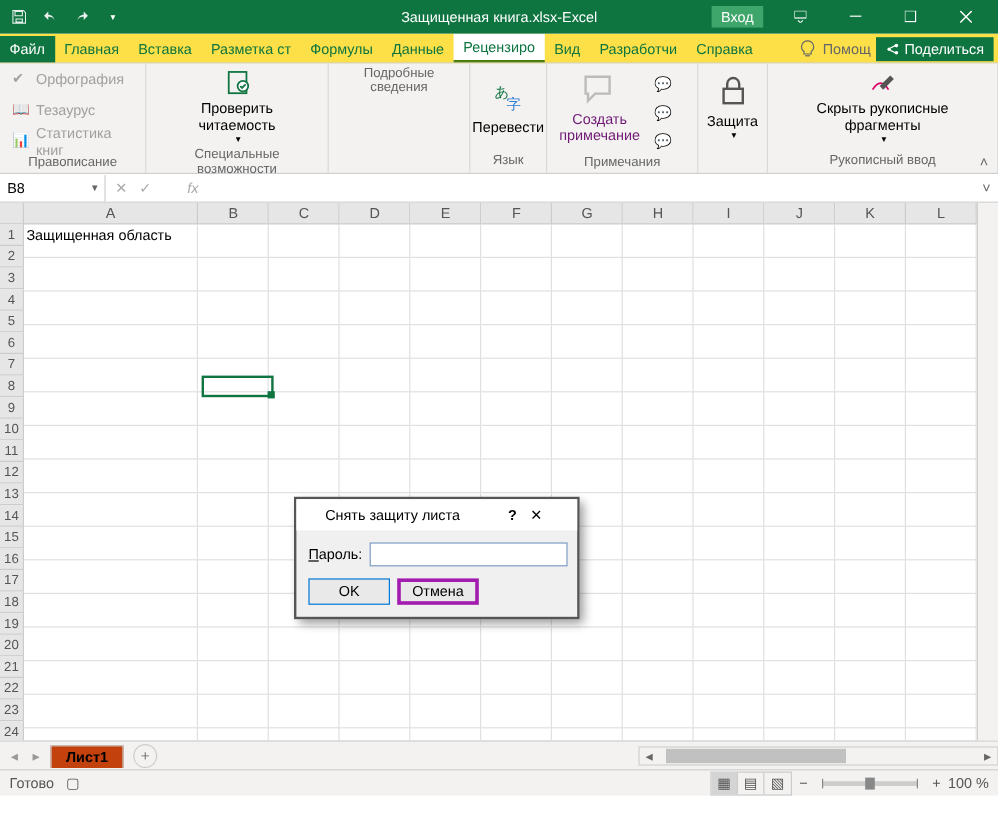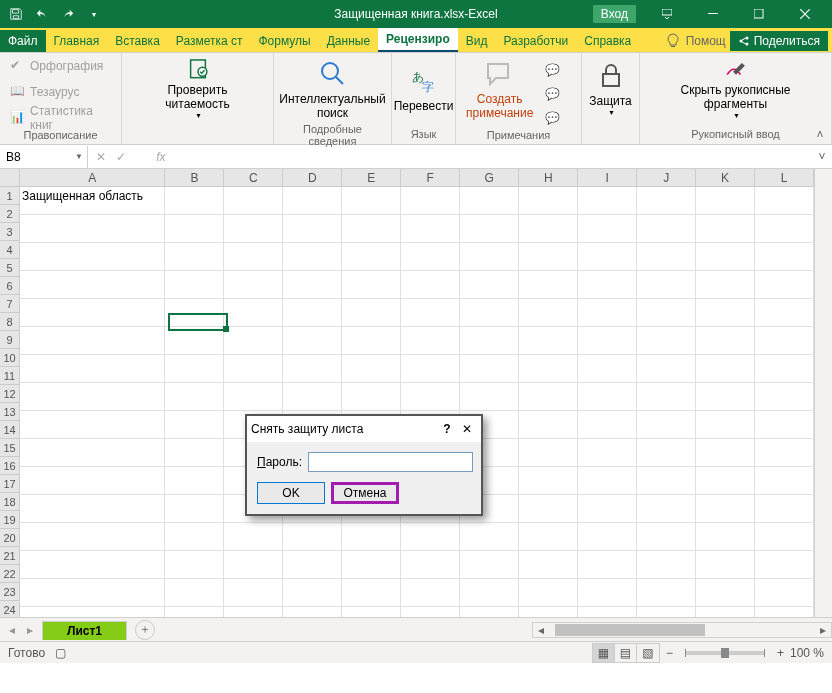--- a/index.html
+++ b/index.html
@@ -8,33 +8,33 @@
 .qat{display:flex;align-items:center;gap:2px}
 .qat-btn{width:24px;height:24px;display:flex;align-items:center;justify-content:center;color:#fff;cursor:pointer}
 .qat-btn svg{width:14px;height:14px;fill:#fff;opacity:.9}
 .title-center{position:absolute;left:50%;transform:translateX(-50%);display:flex;align-items:flex-end;white-space:nowrap}
 .title-right{margin-left:auto;display:flex;align-items:center}
 .login-badge{background:#3ea66a;color:#fff;padding:2px 8px;margin-right:8px;cursor:pointer}
 .tb-btn{width:46px;height:28px;display:flex;align-items:center;justify-content:center;cursor:pointer}
 .tb-btn svg{width:10px;height:10px;fill:#fff}
 .tabs{height:25px;background:#fde047;display:flex;align-items:flex-end;border-bottom:1px solid #d0d0d0;padding-left:0}
 .tab{padding:4px 8px;color:#0e7440;cursor:pointer;white-space:nowrap}
-.tab.active{background:#fff;border-bottom:2px solid #0c4a6e;font-weight:700}
+.tab.active{background:#fff;border-bottom:2px solid #4d7c0f;font-weight:400}
 .tabs-right{margin-left:auto;display:flex;align-items:center;padding-right:4px}
 .help-icon{width:22px;height:22px;display:flex;align-items:center;justify-content:center;cursor:pointer}
 .share-btn{background:#0e7440;color:#fff;padding:3px 8px;margin-left:4px;cursor:pointer;display:flex;align-items:center;gap:4px}
 .ribbon{height:92px;background:#f3f2f1;display:flex;border-bottom:1px solid #d0d0d0}
 .group{display:flex;flex-direction:column;padding:2px 6px;border-right:1px solid #d9d9d9;position:relative}
 .group-body{flex:1;display:flex;align-items:flex-start;gap:4px}
 .group-label{text-align:center;color:#666;font-size:11px;padding-bottom:2px}
 .rbtn-sm{display:flex;align-items:center;gap:4px;padding:2px 4px;color:#555;cursor:default;height:22px}
 .rbtn-sm.disabled{color:#a0a0a0}
 .mini-icon{width:16px;height:16px;flex-shrink:0}
 .rbtn-lg{display:flex;flex-direction:column;align-items:center;justify-content:center;height:68px;min-width:50px;padding:2px 4px;cursor:pointer;text-align:center;line-height:1.2}
-.rbtn-lg.disabled{color:#c2410c;cursor:default}
+.rbtn-lg.disabled{color:#701a75;cursor:default}
 .rbtn-lg .big-icon{width:32px;height:32px;margin-bottom:2px}
 .chev{font-size:8px;margin-left:2px}
 .collapse-car{position:absolute;right:4px;bottom:2px;width:14px;height:14px;display:flex;align-items:center;justify-content:center;cursor:pointer;color:#666}
 .namebar{height:24px;border-bottom:1px solid #d0d0d0;display:flex;align-items:center}
 .namebox{width:88px;height:22px;border-right:1px solid #d0d0d0;display:flex;align-items:center;padding:0 4px 0 6px}
 .namebox input{border:none;width:60px;outline:none}
 .namebox .dd{margin-left:auto;color:#666;font-size:8px;cursor:pointer}
 .fn-btns{display:flex;align-items:center;padding:0 8px;gap:10px}
 .fn-btns span{color:#aaa;cursor:pointer}
 .fx{font-style:italic;color:#666;margin-left:20px}
@@ -50,37 +50,37 @@
 .cells{position:absolute;left:20px;top:18px;right:18px;bottom:0}
 .row{display:flex;height:28px}
 .cell{width:60px;border-right:1px solid #e0e0e0;border-bottom:1px solid #e0e0e0;padding:0 2px;line-height:18px;white-space:nowrap;overflow:visible}
 .cell:first-child{width:148px}
 .active-cell{position:absolute;border:2px solid #0e7440;pointer-events:none}
 .active-cell::after{content:"";position:absolute;right:-3px;bottom:-3px;width:6px;height:6px;background:#0e7440}
 .vscroll{position:absolute;right:0;top:0;width:18px;bottom:0;background:#f3f2f1;border-left:1px solid #d0d0d0}
 .sheet-bar{height:24px;background:#f3f2f1;border-top:1px solid #d0d0d0;display:flex;align-items:center}
 .sheet-nav{display:flex;padding:0 4px;gap:2px}
 .sheet-nav span{width:16px;text-align:center;color:#999;cursor:pointer}
-.sheet-tab{background:#84cc16;border:1px solid #ccc;border-bottom:none;padding:2px 24px;margin-top:2px;cursor:pointer;font-weight:600}
+.sheet-tab{background:#c2410c;border:1px solid #ccc;border-bottom:none;padding:2px 12px;margin-top:2px;cursor:pointer;font-weight:600}
 .add-sheet{width:20px;height:20px;border:1px solid #ccc;border-radius:50%;display:flex;align-items:center;justify-content:center;margin-left:8px;color:#666;cursor:pointer}
 .hscroll{margin-left:auto;width:300px;height:16px;background:#f3f2f1;display:flex;align-items:center;border:1px solid #d0d0d0;padding:0 2px}
 .hthumb{width:150px;height:12px;background:#c1c1c1;margin:0 8px}
 .harrow{width:12px;text-align:center;color:#666;cursor:pointer}
 .statusbar{height:22px;background:#f3f2f1;border-top:1px solid #d0d0d0;display:flex;align-items:center;padding:0 8px;color:#555}
 .sb-right{margin-left:auto;display:flex;align-items:center;gap:6px}
 .view-btns{display:flex;border:1px solid #ccc}
 .view-btns span{width:22px;height:18px;display:flex;align-items:center;justify-content:center;cursor:pointer;border-right:1px solid #ccc}
 .view-btns span:last-child{border:none}
 .view-btns span.on{background:#d4d4d4}
 .zslider{width:80px;height:4px;background:#ccc;position:relative;margin:0 6px}
 .zslider::before,.zslider::after{content:"";position:absolute;width:1px;height:8px;background:#888;top:-2px}
 .zslider::before{left:0}.zslider::after{right:0}
 .zthumb{position:absolute;left:50%;top:-3px;width:8px;height:10px;background:#888;transform:translateX(-50%)}
 .dialog{position:absolute;left:245px;top:414px;width:238px;background:#f0f0f0;border:2px solid #555;box-shadow:4px 4px 8px rgba(0,0,0,.4);z-index:100}
-.dlg-title{height:26px;display:flex;align-items:center;padding:0 4px;background:#fff}
+.dlg-title{height:26px;display:flex;align-items:center;padding:0 24px;background:#fff}
 .dlg-title span:first-child{flex:1}
 .dlg-body{padding:10px 10px 4px;display:flex;align-items:center;gap:6px}
 .dlg-body input{flex:1;height:20px;border:1px solid #7a9ac0;padding:0 4px;outline:none}
 .dlg-btns{display:flex;gap:6px;padding:6px 10px 10px}
 .dlg-btns button{width:68px;height:22px;border:3px solid #a21caf;background:#e9e9e9;cursor:pointer}
 .dlg-btns button.primary{border:1px solid #0078d7}
 .dlg-close{cursor:pointer;width:20px;text-align:center}
 .dlg-help{cursor:pointer;width:20px;text-align:center;font-weight:bold}
 </style>
 </head>
@@ -191,32 +191,23 @@
         <svg class="big-icon" viewBox="0 0 32 32">
             <rect x="6" y="4" width="20" height="24" fill="none" stroke="#0e7440" stroke-width="2"></rect>
             <circle cx="22" cy="20" r="6" fill="#fff" stroke="#0e7440" stroke-width="2"></circle>
             <path d="M19 20l2 2 4-4" stroke="#0e7440" stroke-width="2" fill="none"></path>
           </svg>
         <span style="white-space:pre-line">Проверить
 читаемость</span>
           <span class="chev">▾</span>
       </div>
     </div>
+    <div class="group-label">Специальные возможности</div>
   </div>
   <div class="group" style="width:118px">
-    <div class="group-body" style="justify-content:center">
-      <div class="rbtn-lg">
-        <svg class="big-icon" viewBox="0 0 32 32">
-            <circle cx="13" cy="13" r="8" fill="none" stroke="#2b7cd3" stroke-width="2"></circle>
-            <path d="M19 19l7 7" stroke="#2b7cd3" stroke-width="2"></path>
-          </svg>
-        <span style="white-space:pre-line">Интеллектуальный
-поиск</span>
-      </div>
-    </div>
     <div class="group-label">Подробные сведения</div>
   </div>
   <div class="group" style="width:64px">
     <div class="group-body" style="justify-content:center">
       <div class="rbtn-lg">
         <svg class="big-icon" viewBox="0 0 32 32">
             <text x="4" y="16" font-size="14" fill="#0e7440">あ</text>
             <text x="14" y="26" font-size="14" fill="#2b7cd3">字</text>
           </svg>
         <span>Перевести</span>

